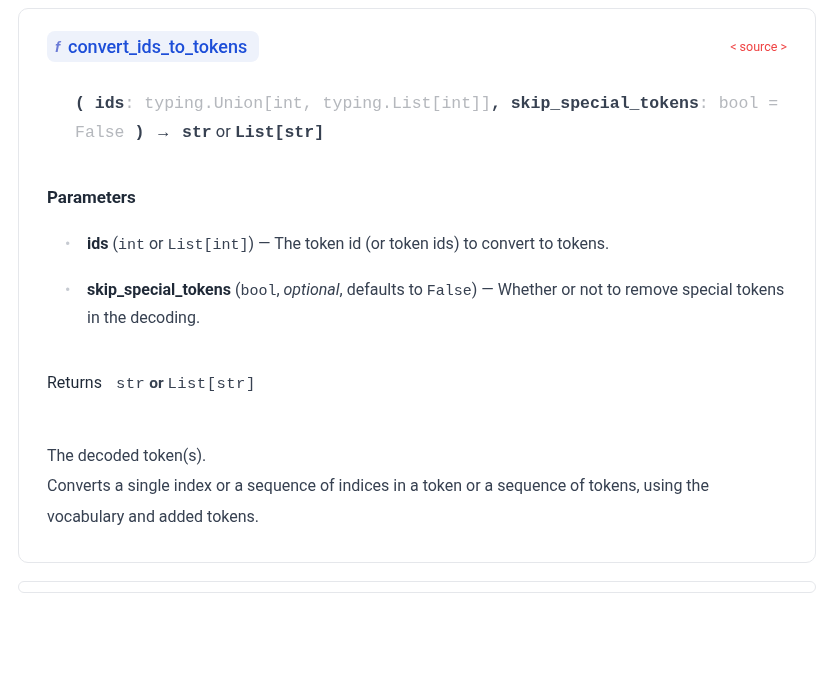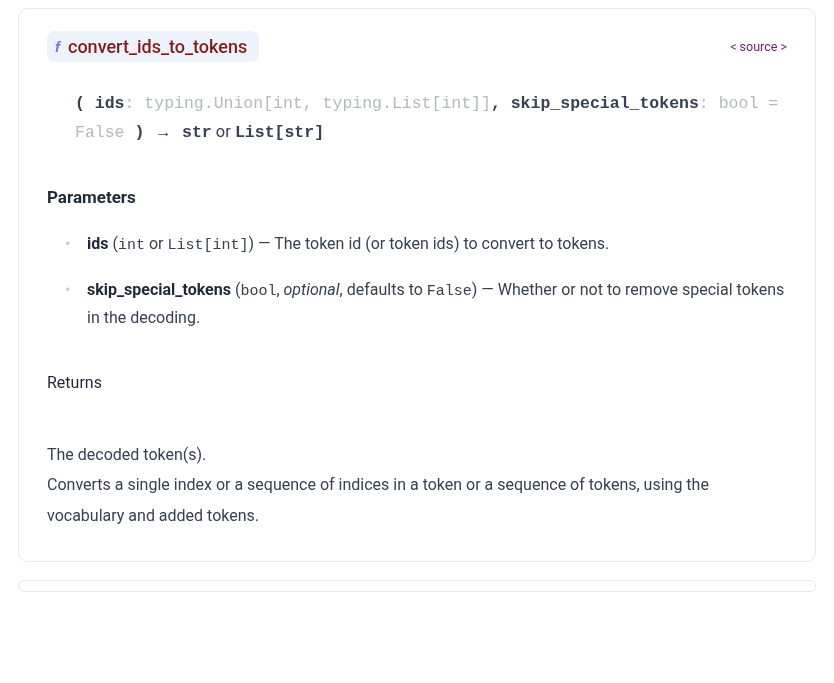--- a/index.html
+++ b/index.html
@@ -40,26 +40,26 @@
     }
     .fn-icon {
       font-family: "Segoe UI", Arial, sans-serif;
       font-weight: 700;
       font-style: italic;
       color: #6b7bd6;
       font-size: 15px;
       margin-right: 8px;
     }
     .fn-name {
-      color: #7f1d1d;
+      color: #1d4ed8;
       font-size: 18px;
       font-weight: 500;
     }
     .source-link {
-      color: #701a75;
+      color: #ef4444;
       font-size: 12.5px;
       font-family: inherit;
       cursor: pointer;
     }
     .signature {
       font-family: "SFMono-Regular", Consolas, "Liberation Mono", Menlo, monospace;
       font-size: 16.5px;
       line-height: 1.7;
       color: #3b3f46;
       margin-bottom: 40px;
@@ -189,20 +189,23 @@
       <li>
         <span class="param-name">ids</span><span> (</span><span class="code-inline">int</span><span> or </span><span class="code-inline">List[int]</span><span>) — </span><span>The token id (or token ids) to convert to tokens.</span>
       </li>
       <li>
         <span class="param-name">skip_special_tokens</span><span> (</span><span class="code-inline">bool</span><span>, </span><span class="optional">optional</span><span>, defaults to </span><span class="code-inline">False</span><span>) — </span><span>Whether or not to remove special tokens in the decoding.</span>
       </li>
     </ul>
 
     <div class="returns-row">
       <span class="returns-label">Returns</span>
+      <span>
+        <span class="returns-type">str</span><span class="returns-type returns-or"> or </span><span class="returns-type">List[str]</span>
+      </span>
     </div>
 
     <div class="desc">The decoded token(s).</div>
 
     <div class="desc" style="margin-bottom:0;">Converts a single index or a sequence of indices in a token or a sequence of tokens, using the vocabulary and added tokens.</div>
 
   </div>
 
   <div class="bottom-card"></div>
 </div>

